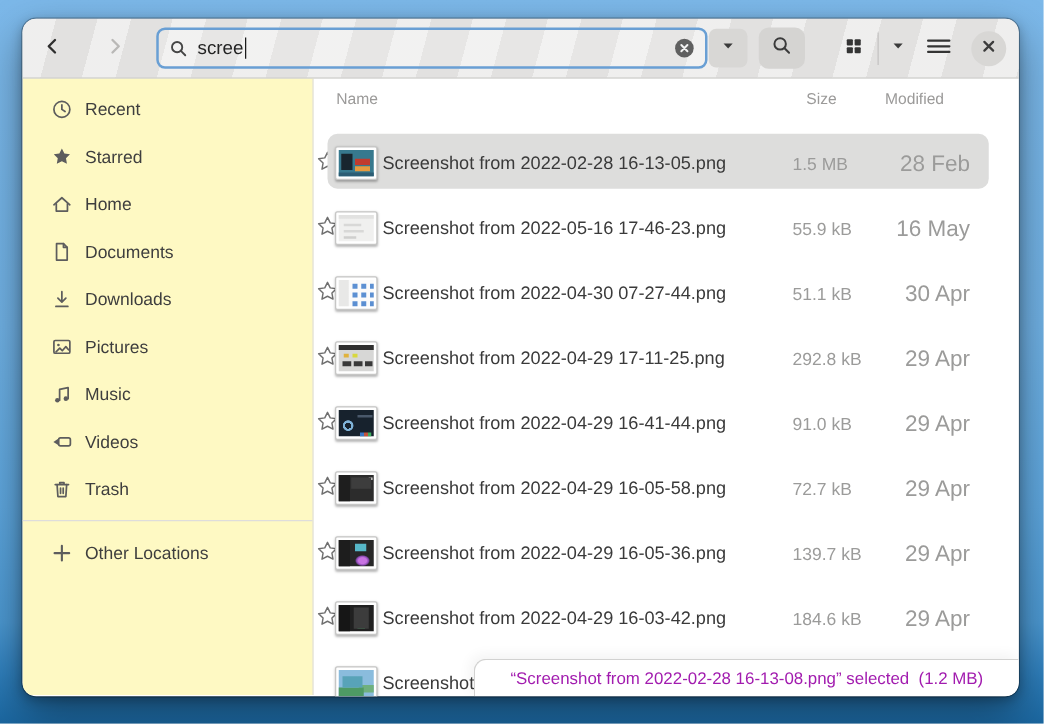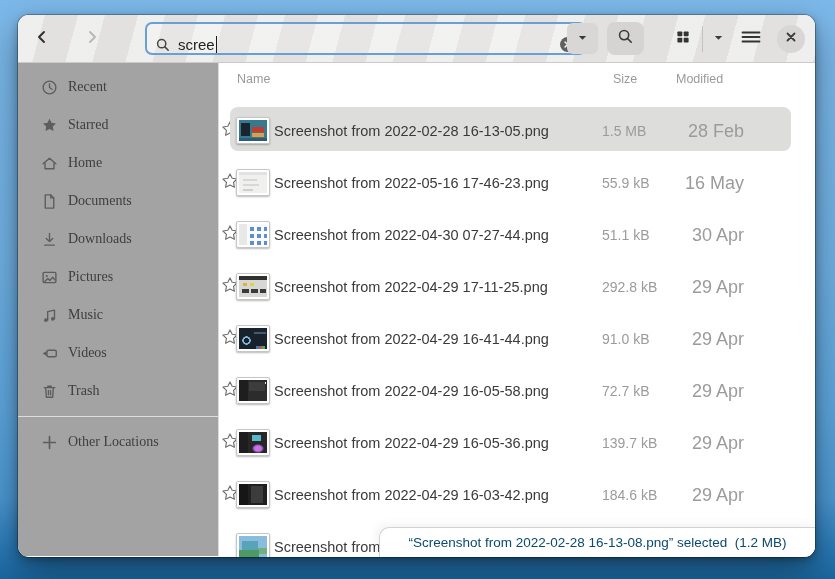--- a/index.html
+++ b/index.html
@@ -16,38 +16,38 @@
   
   .headerbar { position:relative; height:48px; background-color:#e2e1e0;
     background-image:repeating-linear-gradient(105deg, rgba(255,255,255,0.45) 0 26px, rgba(255,255,255,0.0) 26px 58px);
     border-bottom:1px solid #cccbca; }
   .hbtn { position:absolute; display:flex; align-items:center; justify-content:center; cursor:default; }
   .nav-back   { left:12px;  top:12px; width:24px; height:24px; }
   .nav-fwd    { left:62px;  top:12px; width:24px; height:24px; }
 
   .search-entry { position:absolute; left:107px; top:7px; width:441px; height:33px;
     border:2px solid #699fd4; border-radius:7px; background:rgba(255,255,255,0.18);
-    display:flex; align-items:flex-end; padding:0 8px;margin-left:20px; }
+    display:flex; align-items:center; padding:0 8px; }
   .search-entry .q-icon { margin-right:7px; display:flex; }
   .search-text { font-size:15px; color:#232323; }
   .caret { display:inline-block; width:1.5px; height:17px; background:#1b1b1b; margin-left:1px; vertical-align:-3px; }
   .clear-btn { margin-left:auto; display:flex; }
 
   .entry-drop { left:549px; top:8px; width:31px; height:31px; background:#d8d7d5; border-radius:6px; }
   .search-toggle { left:589px; top:7px; width:37px; height:33px; background:#d5d4d2; border-radius:8px; }
   .grid-btn { left:650px; top:12px; width:30px; height:24px; }
   .vsep { position:absolute; left:684px; top:11px; width:1px; height:26px; background:#c3c2c1; }
   .viewdrop-btn { left:687px; top:12px; width:26px; height:24px; }
   .menu-btn { left:720px; top:12px; width:26px; height:24px; }
   .close-btn { left:759px; top:10px; width:28px; height:28px; background:#d8d7d5; border-radius:50%; }
 
   
   .winbody { display:flex; height:493px; }
 
-  .sidebar { width:201px; background:#a3a3a3; border-right:1px solid #dcdcdb; padding-top:5px; position:relative;font-family:Liberation Serif, serif; }
+  .sidebar { width:233px; background:#fef9c3; border-right:1px solid #dcdcdb; padding-top:5px; position:relative; }
   .side-item { height:38px; display:flex; align-items:center; padding-left:23px; cursor:default; }
   .side-icon { width:17px; height:17px; display:flex; align-items:center; justify-content:center; }
   .side-label { margin-left:10px; font-size:14px; color:#3e3e3e; }
   .side-sep { height:1px; background:#dedddc; margin:6px 0 6px 0; }
 
   .content { position:relative; flex:1; background:#ffffff; }
   .col-head { position:absolute; top:9px; font-size:12.5px; color:#9b9a99; }
   .col-name { left:18px; } .col-size { left:394px; } .col-modified { left:457px; }
 
   .rows { position:absolute; left:0; top:42px; right:0; }
@@ -99,21 +99,21 @@
       linear-gradient(#4b82d8,#4b82d8),linear-gradient(#cf54ae,#cf54ae),linear-gradient(#3fae62,#3fae62);
     background-size:9px 21px,12px 17px,6px 5px,6px 5px,6px 4px; background-position:0 0,12px 2px,15px 3px,15px 9px,15px 15px; }
   .thumb-landscape .tin { background-color:#8abcdd; background-repeat:no-repeat;
     background-image:linear-gradient(#58a3b8,#58a3b8),linear-gradient(#4e9a64,#4e9a64),linear-gradient(#6fb07e,#6fb07e);
     background-size:16px 9px,20px 7px,12px 6px; background-position:3px 5px,0 14px,16px 12px; }
 
   
   .statusbar { position:absolute; z-index:6; right:0; bottom:0; width:436px; height:30px;
     background:#ffffff; border-top:1px solid #d2d2d1; border-left:1px solid #d2d2d1;
     border-top-left-radius:10px; display:flex; align-items:center; justify-content:center;
-    font-size:13.5px; color:#0c4a6e; white-space:pre; box-shadow:-3px -3px 10px rgba(0,0,0,0.05); }
+    font-size:13.5px; color:#a21caf; white-space:pre; box-shadow:-3px -3px 10px rgba(0,0,0,0.05); }
 </style>
 </head>
 <body>
 
 <div class="desktop">
   <div class="window">
 
     <div class="headerbar">
       <div class="hbtn nav-back">
         <span>

